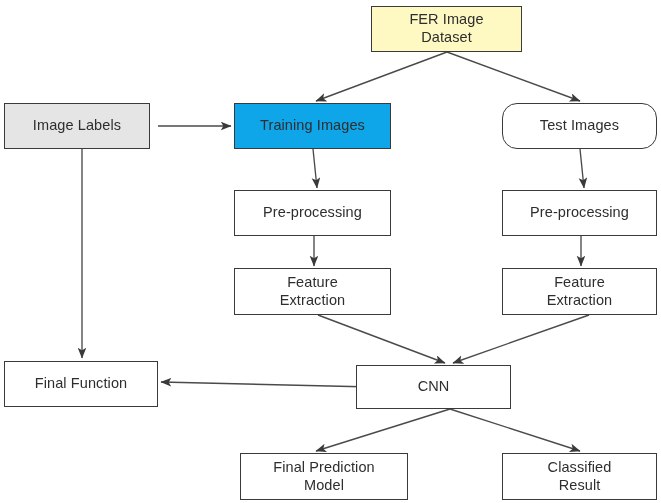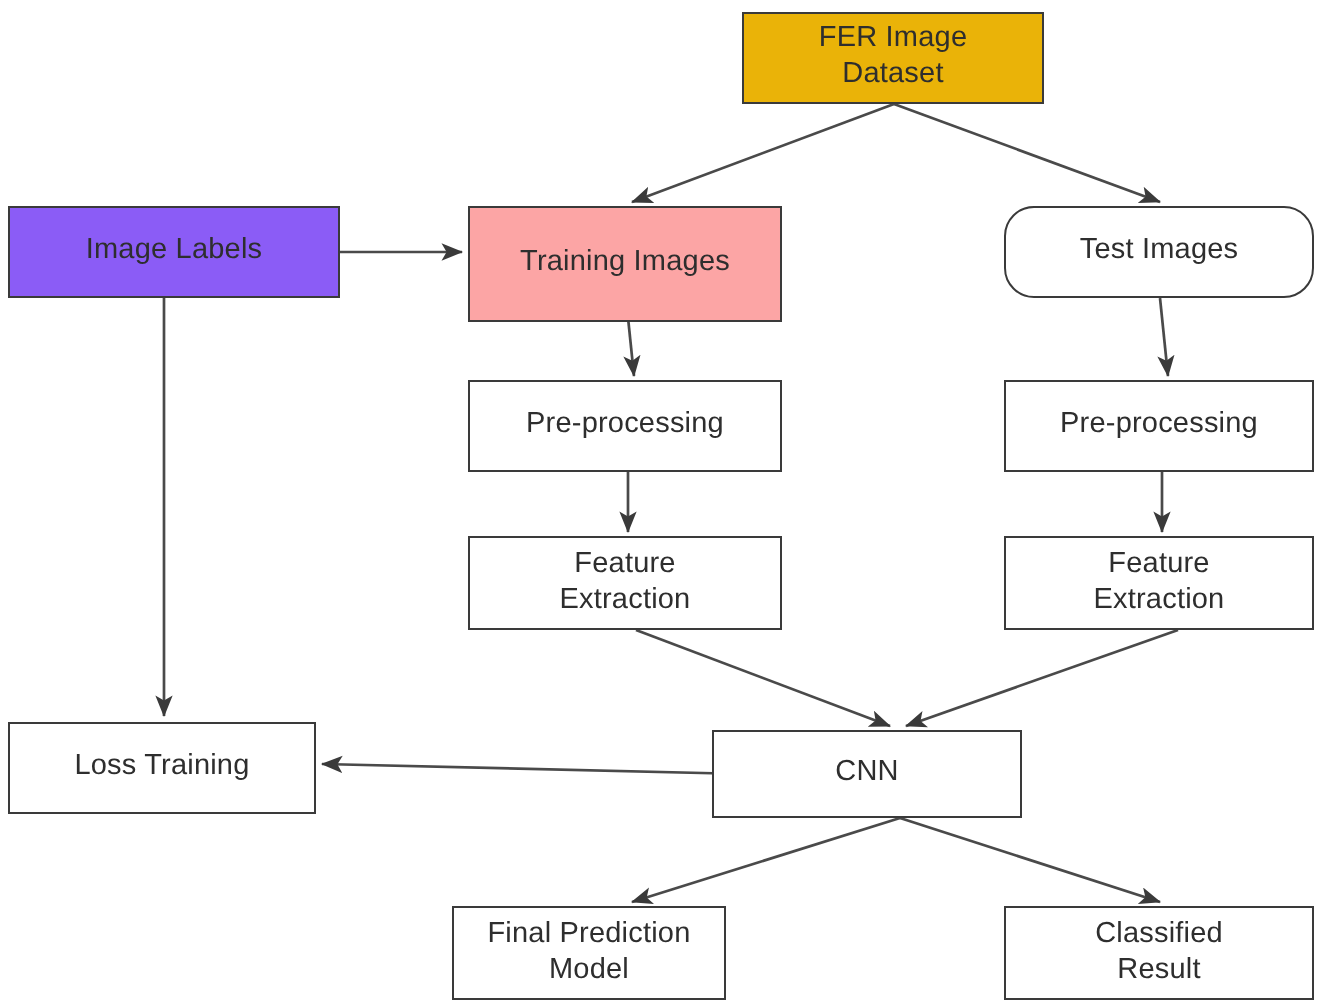--- a/index.html
+++ b/index.html
@@ -61,31 +61,31 @@
         <path d="M 314,236 L 314,266" stroke="#4a4a4a" stroke-width="1.35" fill="none" marker-end="url(#arrowhead)"></path>
         <path d="M 581,236 L 581,266" stroke="#4a4a4a" stroke-width="1.35" fill="none" marker-end="url(#arrowhead)"></path>
         <path d="M 318,315 L 445,363" stroke="#4a4a4a" stroke-width="1.35" fill="none" marker-end="url(#arrowhead)"></path>
         <path d="M 589,315 L 453,363" stroke="#4a4a4a" stroke-width="1.35" fill="none" marker-end="url(#arrowhead)"></path>
         <path d="M 372,387 L 161,382" stroke="#4a4a4a" stroke-width="1.35" fill="none" marker-end="url(#arrowhead)"></path>
         <path d="M 450,409 L 316,451" stroke="#4a4a4a" stroke-width="1.35" fill="none" marker-end="url(#arrowhead)"></path>
         <path d="M 450,409 L 580,451" stroke="#4a4a4a" stroke-width="1.35" fill="none" marker-end="url(#arrowhead)"></path>
       </g>
   </svg>
   <div id="nodes-layer">
-      <div class="node" style="left: 371px; top: 6px; width: 151px; height: 46px; border-color: rgb(58, 58, 58); background: #eab308; color: rgb(46, 46, 46);">FER Image
+      <div class="node" style="left: 371px; top: 6px; width: 151px; height: 46px; border-color: rgb(58, 58, 58); background: #fef9c3; color: rgb(46, 46, 46);">FER Image
 Dataset</div>
-      <div class="node" style="left: 4px; top: 103px; width: 166px; height: 46px; border-color: rgb(58, 58, 58); background: #8b5cf6; color: rgb(46, 46, 46);">Image Labels</div>
-      <div class="node" style="left: 234px; top: 103px; width: 157px; height: 58px; border-color: rgb(58, 58, 58); background: #fca5a5; color: rgb(46, 46, 46);">Training Images</div>
+      <div class="node" style="left: 4px; top: 103px; width: 146px; height: 46px; border-color: rgb(58, 58, 58); background: #e5e5e5; color: rgb(46, 46, 46);">Image Labels</div>
+      <div class="node" style="left: 234px; top: 103px; width: 157px; height: 46px; border-color: rgb(58, 58, 58); background: #0ea5e9; color: rgb(46, 46, 46);">Training Images</div>
       <div class="node" style="left: 502px; top: 103px; width: 155px; height: 46px; border-color: rgb(58, 58, 58); background: rgb(255, 255, 255); color: rgb(46, 46, 46); border-radius: 15px;">Test Images</div>
       <div class="node" style="left: 234px; top: 190px; width: 157px; height: 46px; border-color: rgb(58, 58, 58); background: rgb(255, 255, 255); color: rgb(46, 46, 46);">Pre-processing</div>
       <div class="node" style="left: 502px; top: 190px; width: 155px; height: 46px; border-color: rgb(58, 58, 58); background: rgb(255, 255, 255); color: rgb(46, 46, 46);">Pre-processing</div>
       <div class="node" style="left: 234px; top: 268px; width: 157px; height: 47px; border-color: rgb(58, 58, 58); background: rgb(255, 255, 255); color: rgb(46, 46, 46);">Feature
 Extraction</div>
       <div class="node" style="left: 502px; top: 268px; width: 155px; height: 47px; border-color: rgb(58, 58, 58); background: rgb(255, 255, 255); color: rgb(46, 46, 46);">Feature
 Extraction</div>
-      <div class="node" style="left: 4px; top: 361px; width: 154px; height: 46px; border-color: rgb(58, 58, 58); background: rgb(255, 255, 255); color: rgb(46, 46, 46);">Loss Training</div>
+      <div class="node" style="left: 4px; top: 361px; width: 154px; height: 46px; border-color: rgb(58, 58, 58); background: rgb(255, 255, 255); color: rgb(46, 46, 46);">Final Function</div>
       <div class="node" style="left: 356px; top: 365px; width: 155px; height: 44px; border-color: rgb(58, 58, 58); background: rgb(255, 255, 255); color: rgb(46, 46, 46);">CNN</div>
-      <div class="node" style="left: 226px; top: 453px; width: 137px; height: 47px; border-color: rgb(58, 58, 58); background: rgb(255, 255, 255); color: rgb(46, 46, 46);">Final Prediction
+      <div class="node" style="left: 240px; top: 453px; width: 168px; height: 47px; border-color: rgb(58, 58, 58); background: rgb(255, 255, 255); color: rgb(46, 46, 46);">Final Prediction
 Model</div>
       <div class="node" style="left: 502px; top: 453px; width: 155px; height: 47px; border-color: rgb(58, 58, 58); background: rgb(255, 255, 255); color: rgb(46, 46, 46);">Classified
 Result</div>
     </div>
 </div>
 
 </body></html>

